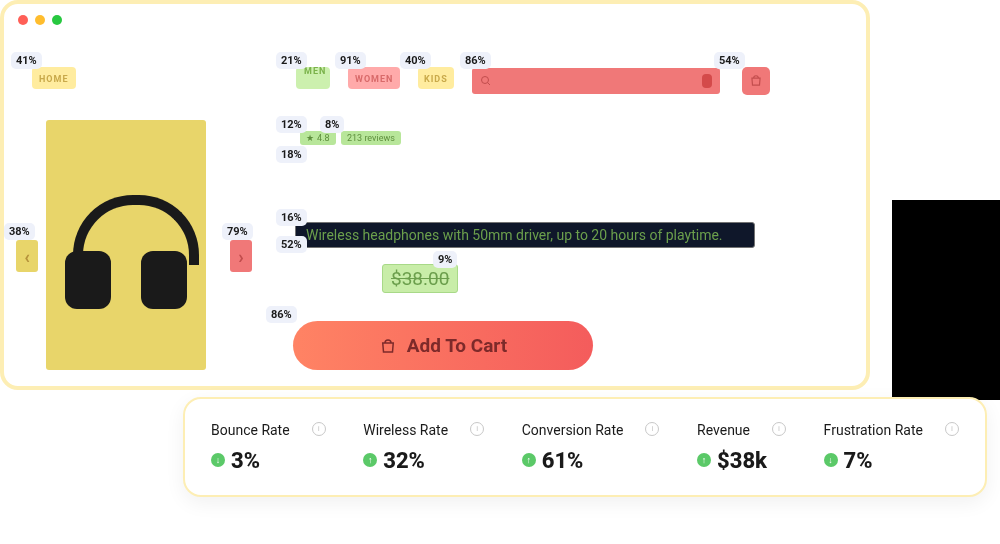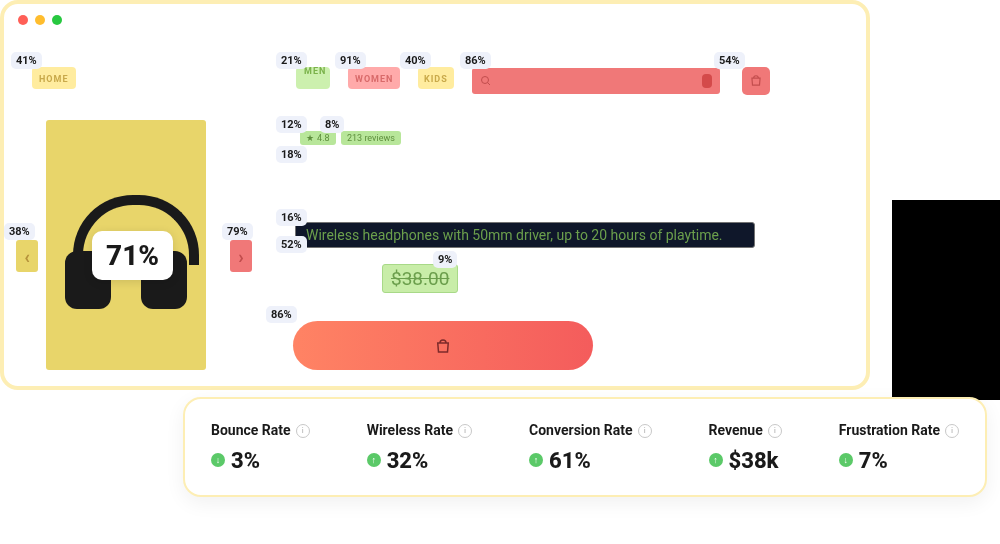--- a/index.html
+++ b/index.html
@@ -35,21 +35,21 @@
 .reviews{position:absolute;left:337px;top:127px;background:#b8e69a;border-radius:3px;padding:2px 6px;font-size:9px;color:#5e8f3d;z-index:2}
 .title{position:absolute;left:291px;top:150px;background:rgba(255,220,80,.55);border:1px solid #e8c94a;border-radius:3px;padding:0 16px;height:54px;line-height:54px;font-size:38px;font-weight:500;color:#c9a94a;z-index:2}
 .desc{position:absolute;left:291px;top:218px;background:#0f172a;border:1px solid #737373;border-radius:3px;padding:4px 10px;font-size:14px;color:#6b9f4c;width:438px;z-index:2}
 .price{position:absolute;left:291px;top:257px;background:rgba(255,220,80,.55);border:1px solid #e8c94a;border-radius:3px;padding:3px 10px;font-size:19px;font-weight:600;color:#c9a94a;z-index:2}
 .old-price{position:absolute;left:378px;top:260px;background:#c8eda8;border:1px solid #a8d988;border-radius:3px;padding:2px 8px;font-size:19px;color:#6b9f4c;text-decoration:line-through;z-index:2}
 .atc{position:absolute;left:289px;top:317px;width:300px;height:49px;background:linear-gradient(90deg,#ff8364,#f45c5c);border-radius:25px;display:flex;align-items:center;justify-content:center;gap:10px;font-size:19px;font-weight:700;color:#7d2a2a;z-index:2}
 .atc svg{width:18px;height:20px;stroke:#7d2a2a;fill:none;stroke-width:2}
 
 .stats{position:absolute;left:183px;top:397px;width:804px;height:100px;background:#fff;border:2px solid #fdeeb4;border-radius:18px;display:flex;align-items:center;padding:0 26px;box-sizing:border-box;justify-content:space-between;box-shadow:0 6px 20px rgba(0,0,0,.06)}
 .stat{display:flex;flex-direction:column;gap:10px}
-.stat-label{font-size:14px;font-weight:700;color:#1a1a1a;display:flex;align-items:flex-end;gap:5px}
+.stat-label{font-size:14px;font-weight:400;color:#1a1a1a;display:flex;align-items:flex-start;gap:22px}
 .info-ic{width:12px;height:12px;border:1.5px solid #c8c8c8;border-radius:50%;display:inline-flex;align-items:center;justify-content:center;font-size:8px;color:#c8c8c8}
 .stat-val{font-size:22px;font-weight:800;color:#1a1a1a;display:flex;align-items:center;gap:6px}
 .arw{width:14px;height:14px;border-radius:50%;background:#5bc968;display:inline-flex;align-items:center;justify-content:center;color:#fff;font-size:9px;font-weight:900}
 
 .shadow-block{position:absolute;right:0;top:200px;width:108px;height:200px;background:#000;z-index:-1}
 </style>
 </head>
 <body>
 
 <div class="shadow-block"></div>
@@ -94,21 +94,20 @@
   </div>
   <span class="pct" style="left:710px;top:48px">54%</span>
 
   <div class="product-img">
     <div class="headphones">
       <div class="hp-band"></div>
         <div class="hp-cup l"></div>
         <div class="hp-cup r"></div>
     </div>
   </div>
-  <div class="big-pct">71%</div>
 
   <div class="arrow lft">
       <span class="arrow-sym">‹</span>
     </div>
   <span class="pct" style="left:0px;top:219px">38%</span>
   <div class="arrow rgt">
       <span class="arrow-sym">›</span>
     </div>
   <span class="pct" style="left:218px;top:219px">79%</span>
 
@@ -127,20 +126,21 @@
 
   <span class="pct" style="left:272px;top:232px">52%</span>
   <div class="old-price">$38.00</div>
   <span class="pct" style="left:429px;top:247px">9%</span>
 
   <div class="atc">
     <svg viewBox="0 0 24 24">
         <path d="M5 8h14l-1 12H6z"></path>
         <path d="M8 8a4 4 0 018 0"></path>
       </svg>
+    <span>Add To Cart</span>
   </div>
   <span class="pct" style="left:262px;top:302px">86%</span>
 </div>
 
 <div class="stats">
   <div class="stat">
     <div class="stat-label">
         <span>Bounce Rate</span>
         <span class="info-ic">i</span>
       </div>

